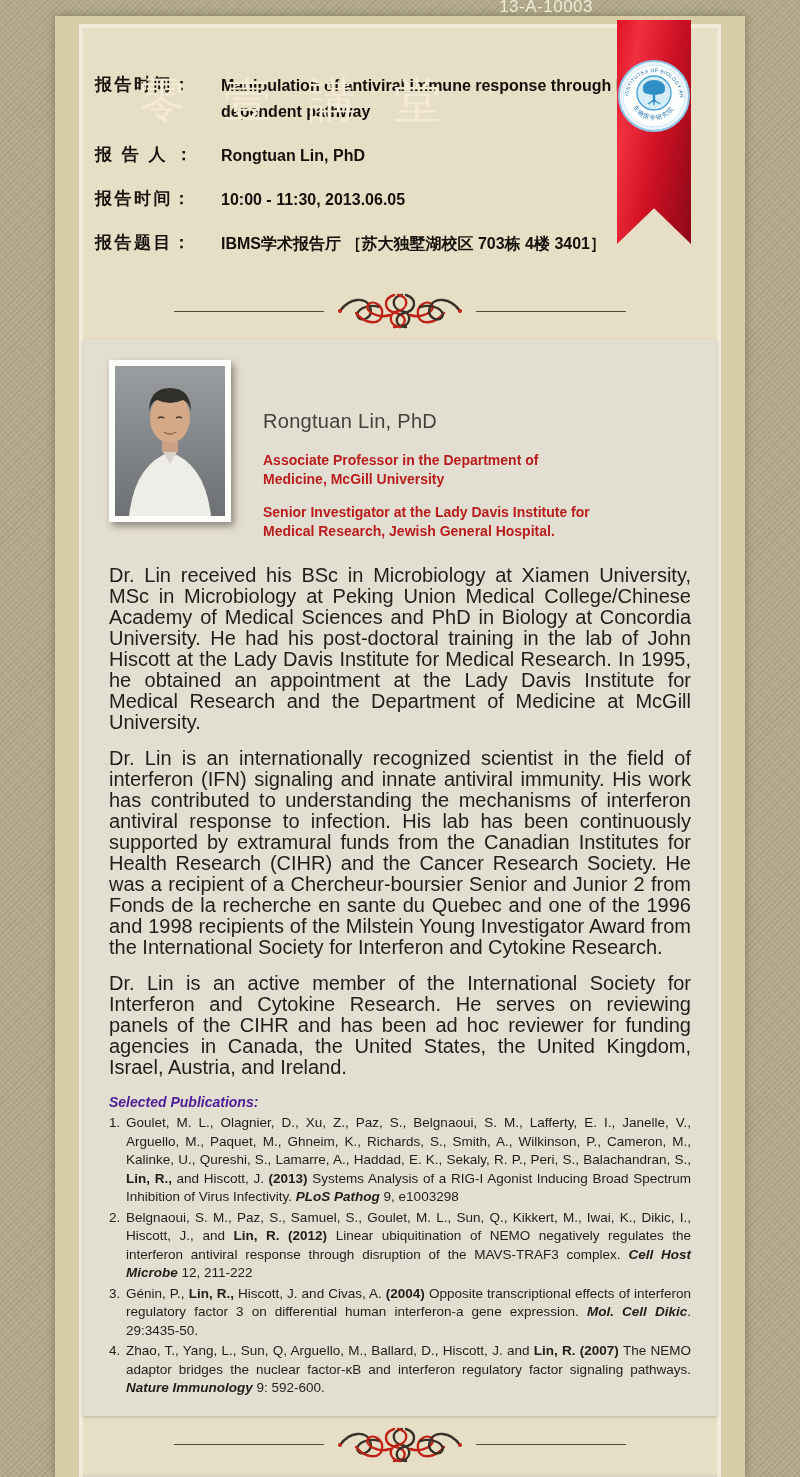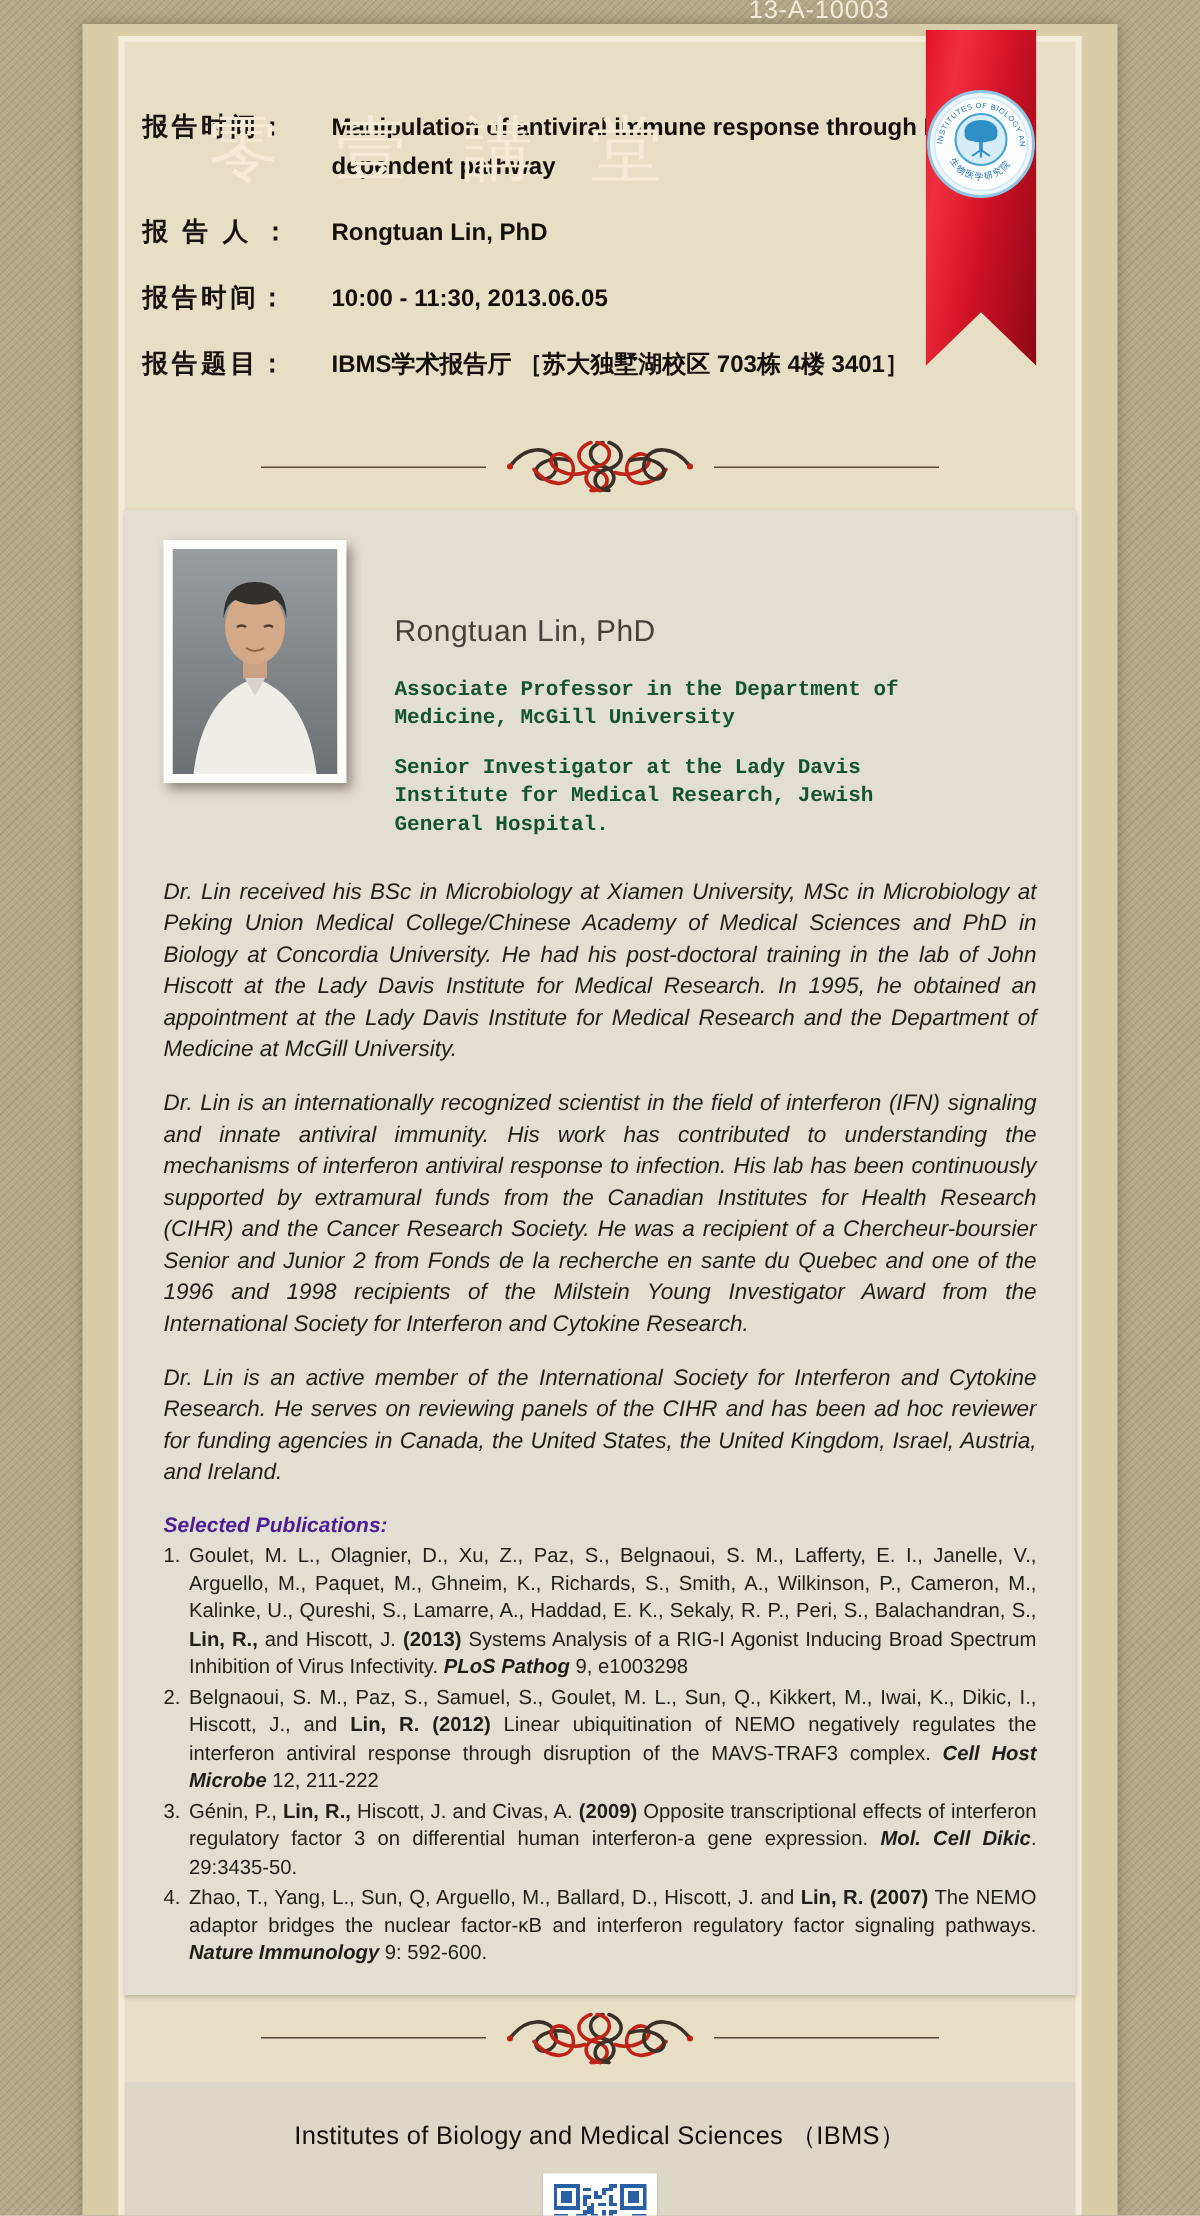--- a/index.html
+++ b/index.html
@@ -43,22 +43,22 @@
   
   .divider{height:58px;display:flex;align-items:center;justify-content:center;gap:12px;flex:none;}
   .divider .line{width:150px;height:1px;background:#57493b;}
   
   .bio-card{background:#e3ded2;padding:20px 26px 16px;box-shadow:0 1px 3px rgba(60,50,30,.25);}
   .bio-head{display:flex;gap:32px;margin-bottom:10px;}
   .photo-frame{flex:none;align-self:flex-start;background:#fdfdfa;padding:6px;box-shadow:3px 4px 7px rgba(60,50,40,.5);}
   .photo-frame svg{display:block;}
   .bio-meta{padding-top:50px;}
   .bio-name{margin:0 0 18px;font-size:20px;font-weight:400;color:#45403a;letter-spacing:.3px;}
-  .bio-title-line{margin:0 0 14px;font-size:14px;font-weight:700;line-height:19px;color:#14532d;max-width:340px;font-family:Liberation Mono, monospace;}
-  .bio-paragraph{margin:0 0 15px;font-size:15px;line-height:21px;text-align:justify;color:#211d18;font-style:italic;}
+  .bio-title-line{margin:0 0 14px;font-size:14px;font-weight:700;line-height:19px;color:#b91c1c;max-width:340px;}
+  .bio-paragraph{margin:0 0 15px;font-size:20px;line-height:21px;text-align:justify;color:#211d18;}
   .pub-heading{margin:16px 0 4px;font-size:14px;font-weight:700;color:#4c1d95;font-style:italic;}
   .pubs{list-style:none;margin:0;padding:0;font-size:13.5px;line-height:18.5px;text-align:justify;color:#211d18;}
   .pub-item{position:relative;padding-left:17px;margin-bottom:2px;}
   .pub-num{position:absolute;left:0;top:0;}
   .b{font-weight:700;}
   .bi{font-weight:700;font-style:italic;}
   
   .footer{background:#dcd7c7;padding:24px 0 12px;flex:none;}
   .footer-heading{margin:0 0 14px;text-align:center;font-size:17px;font-weight:400;color:#14110d;letter-spacing:.2px;}
   .qr-wrap{width:62px;margin:0 auto;background:#ffffff;padding:7px;box-shadow:0 1px 2px rgba(60,50,30,.25);}
@@ -173,21 +173,21 @@
       <div>
           <p class="bio-paragraph">Dr. Lin received his BSc in Microbiology at Xiamen University, MSc in Microbiology at Peking Union Medical College/Chinese Academy of Medical Sciences and PhD in Biology at Concordia University. He had his post-doctoral training in the lab of John Hiscott at the Lady Davis Institute for Medical Research. In 1995, he obtained an appointment at the Lady Davis Institute for Medical Research and the Department of Medicine at McGill University.</p>
           <p class="bio-paragraph">Dr. Lin is an internationally recognized scientist in the field of interferon (IFN) signaling and innate antiviral immunity. His work has contributed to understanding the mechanisms of interferon antiviral response to infection. His lab has been continuously supported by extramural funds from the Canadian Institutes for Health Research (CIHR) and the Cancer Research Society. He was a recipient of a Chercheur-boursier Senior and Junior 2 from Fonds de la recherche en sante du Quebec and one of the 1996 and 1998 recipients of the Milstein Young Investigator Award from the International Society for Interferon and Cytokine Research.</p>
           <p class="bio-paragraph">Dr. Lin is an active member of the International Society for Interferon and Cytokine Research. He serves on reviewing panels of the CIHR and has been ad hoc reviewer for funding agencies in Canada, the United States, the United Kingdom, Israel, Austria, and Ireland.</p>
         </div>
 
       <h3 class="pub-heading">Selected Publications:</h3>
       <ol class="pubs">
           <li class="pub-item"><span class="pub-num">1.</span><span>Goulet, M. L., Olagnier, D., Xu, Z., Paz, S., Belgnaoui, S. M., Lafferty, E. I., Janelle, V., Arguello, M., Paquet, M., Ghneim, K., Richards, S., Smith, A., Wilkinson, P., Cameron, M., Kalinke, U., Qureshi, S., Lamarre, A., Haddad, E. K., Sekaly, R. P., Peri, S., Balachandran, S., </span><span class="b">Lin, R.,</span><span> and Hiscott, J. </span><span class="b">(2013)</span><span> Systems Analysis of a RIG-I Agonist Inducing Broad Spectrum Inhibition of Virus Infectivity. </span><span class="bi">PLoS Pathog</span><span> 9, e1003298</span></li>
           <li class="pub-item"><span class="pub-num">2.</span><span>Belgnaoui, S. M., Paz, S., Samuel, S., Goulet, M. L., Sun, Q., Kikkert, M., Iwai, K., Dikic, I., Hiscott, J., and </span><span class="b">Lin, R.</span><span> </span><span class="b">(2012)</span><span> Linear ubiquitination of NEMO negatively regulates the interferon antiviral response through disruption of the MAVS-TRAF3 complex. </span><span class="bi">Cell Host Microbe</span><span> 12, 211-222</span></li>
-          <li class="pub-item"><span class="pub-num">3.</span><span>Génin, P., </span><span class="b">Lin, R.,</span><span> Hiscott, J. and Civas, A. </span><span class="b">(2009)</span><span> Opposite transcriptional effects of interferon regulatory factor 3 on differential human interferon-a gene expression. </span><span class="bi">Mol. Cell Dikic</span><span>. 29:3435-50.</span></li>
+          <li class="pub-item"><span class="pub-num">3.</span><span>Génin, P., </span><span class="b">Lin, R.,</span><span> Hiscott, J. and Civas, A. </span><span class="b">(2004)</span><span> Opposite transcriptional effects of interferon regulatory factor 3 on differential human interferon-a gene expression. </span><span class="bi">Mol. Cell Dikic</span><span>. 29:3435-50.</span></li>
           <li class="pub-item"><span class="pub-num">4.</span><span>Zhao, T., Yang, L., Sun, Q, Arguello, M., Ballard, D., Hiscott, J. and </span><span class="b">Lin, R.</span><span> </span><span class="b">(2007)</span><span> The NEMO adaptor bridges the nuclear factor-κB and interferon regulatory factor signaling pathways. </span><span class="bi">Nature Immunology</span><span> 9: 592-600.</span></li>
         </ol>
     </div>
 
     <div class="divider">
       <span class="line"></span>
       <svg width="128" height="40" viewBox="0 0 128 40">
         <g fill="none" stroke-width="2.4" stroke-linecap="round">
           <path stroke="#3a3027" d="M4,20 C14,6 30,6 34,16 C38,26 26,32 22,26 C18,20 30,12 44,16"></path>
           <path stroke="#bf2318" d="M20,22 C30,34 44,34 46,24 C48,14 36,8 32,14 C28,20 42,28 54,24"></path>

